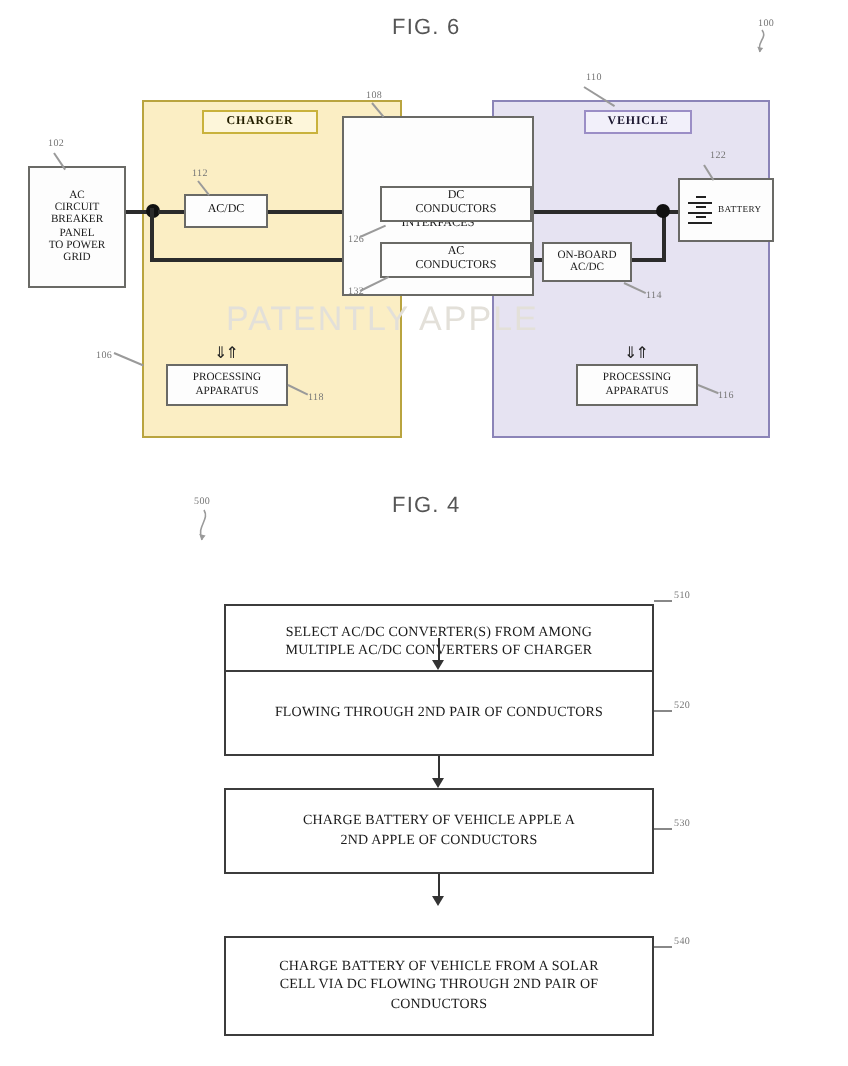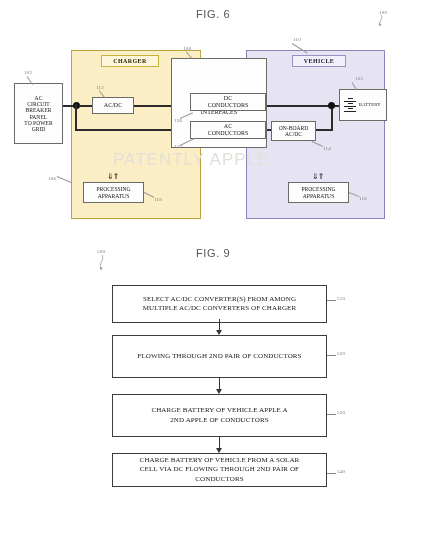--- a/index.html
+++ b/index.html
@@ -298,29 +298,29 @@
   <div class="updown" style="left:312px;top:172px;">⇓⇑</div>
   <div class="box" id="proc-vehicle-box">
     <span>PROCESSING</span>
     <span>APPARATUS</span>
   </div>
   <div class="ref" style="left:359px;top:196px;">116</div>
   <div class="lead" style="left:349px;top:192px;width:11px;height:1px;transform:rotate(22deg);transform-origin:left center;"></div>
 
   <div id="watermark">PATENTLY APPLE</div>
 
-  <div class="fig-title" style="left:196px;top:247px;">FIG. 9</div>
+  <div class="fig-title" style="left:196px;top:247px;">FIG. 4</div>
 
   <div class="ref" style="left:97px;top:249px;">500</div>
   <svg style="position:absolute;left:94px;top:254px;" width="16" height="20">
     <path d="M8,1 C11,6 4,9 7,16" stroke="#9a9a9a" stroke-width="0.8" fill="none"></path>
     <path d="M7,16 l-1.4,-3 l3.2,0.7 z" fill="#9a9a9a"></path>
   </svg>
 
-  <div class="flow-box" style="left:112px;top:285px;width:215px;height:38px;">
+  <div class="flow-box" style="left:112px;top:302px;width:215px;height:38px;">
     <div>
       <div>SELECT AC/DC CONVERTER(S) FROM AMONG</div>
       <div>MULTIPLE AC/DC CONVERTERS OF CHARGER</div>
     </div>
   </div>
   <div class="tick" style="left:327px;top:300px;width:9px;"></div>
   <div class="ref" style="left:337px;top:296px;">510</div>
 
   <div class="flow-arrow" style="left:219px;top:319px;width:1px;height:16px;">
     <div class="shaft" style="height:11px;"></div>
@@ -347,21 +347,21 @@
     </div>
   </div>
   <div class="tick" style="left:327px;top:414px;width:9px;"></div>
   <div class="ref" style="left:337px;top:410px;">530</div>
 
   <div class="flow-arrow" style="left:219px;top:437px;width:1px;height:16px;">
     <div class="shaft" style="height:11px;"></div>
     <div class="head"></div>
   </div>
 
-  <div class="flow-box" style="left:112px;top:453px;width:215px;height:34px;">
+  <div class="flow-box" style="left:112px;top:468px;width:215px;height:50px;">
     <div>
       <div>CHARGE BATTERY OF VEHICLE FROM A SOLAR</div>
       <div>CELL VIA DC FLOWING THROUGH 2ND PAIR OF</div>
       <div>CONDUCTORS</div>
     </div>
   </div>
   <div class="tick" style="left:327px;top:473px;width:9px;"></div>
   <div class="ref" style="left:337px;top:469px;">540</div>
 
 </div>

